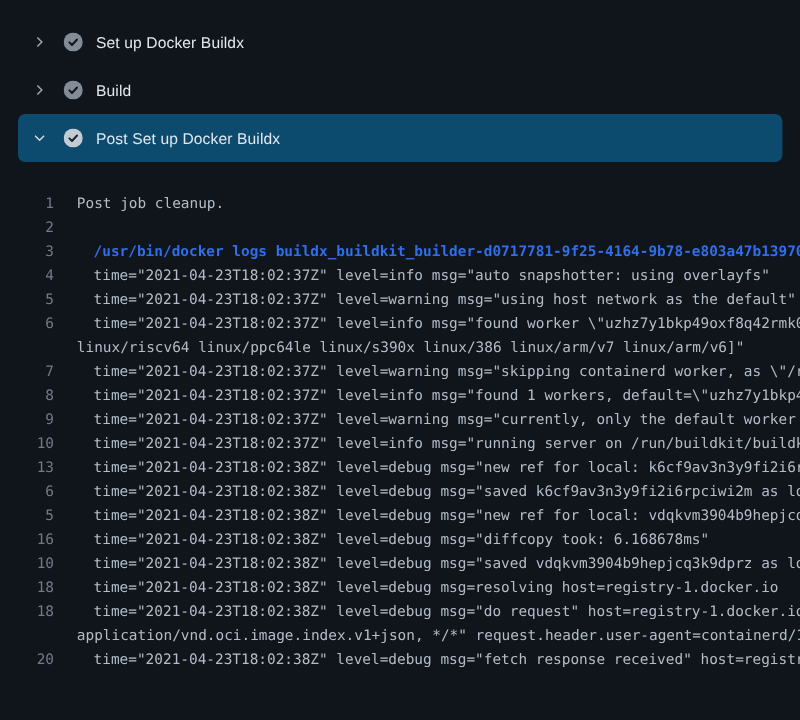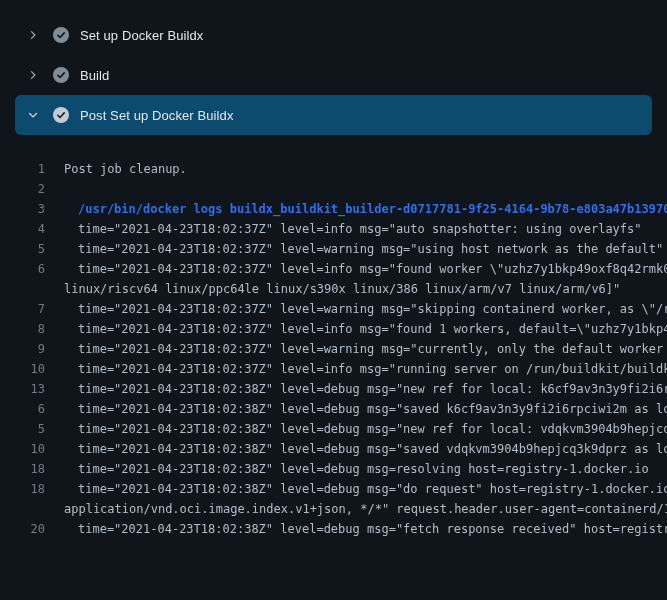--- a/index.html
+++ b/index.html
@@ -116,20 +116,21 @@
       <div class="log-row"><span class="ln">5</span><span class="lt i1">time="2021-04-23T18:02:37Z" level=warning msg="using host network as the default"</span></div>
       <div class="log-row"><span class="ln">6</span><span class="lt i1">time="2021-04-23T18:02:37Z" level=info msg="found worker \"uzhz7y1bkp49oxf8q42rmk0xj</span></div>
       <div class="log-row"><span class="ln"></span><span class="lt i0">linux/riscv64 linux/ppc64le linux/s390x linux/386 linux/arm/v7 linux/arm/v6]"</span></div>
       <div class="log-row"><span class="ln">7</span><span class="lt i1">time="2021-04-23T18:02:37Z" level=warning msg="skipping containerd worker, as \"/run</span></div>
       <div class="log-row"><span class="ln">8</span><span class="lt i1">time="2021-04-23T18:02:37Z" level=info msg="found 1 workers, default=\"uzhz7y1bkp49o</span></div>
       <div class="log-row"><span class="ln">9</span><span class="lt i1">time="2021-04-23T18:02:37Z" level=warning msg="currently, only the default worker ca</span></div>
       <div class="log-row"><span class="ln">10</span><span class="lt i1">time="2021-04-23T18:02:37Z" level=info msg="running server on /run/buildkit/buildkit</span></div>
       <div class="log-row"><span class="ln">13</span><span class="lt i1">time="2021-04-23T18:02:38Z" level=debug msg="new ref for local: k6cf9av3n3y9fi2i6rpc</span></div>
       <div class="log-row"><span class="ln">6</span><span class="lt i1">time="2021-04-23T18:02:38Z" level=debug msg="saved k6cf9av3n3y9fi2i6rpciwi2m as loca</span></div>
       <div class="log-row"><span class="ln">5</span><span class="lt i1">time="2021-04-23T18:02:38Z" level=debug msg="new ref for local: vdqkvm3904b9hepjcq3k</span></div>
+      <div class="log-row"><span class="ln">16</span><span class="lt i1">time="2021-04-23T18:02:38Z" level=debug msg="diffcopy took: 6.168678ms"</span></div>
       <div class="log-row"><span class="ln">10</span><span class="lt i1">time="2021-04-23T18:02:38Z" level=debug msg="saved vdqkvm3904b9hepjcq3k9dprz as loca</span></div>
       <div class="log-row"><span class="ln">18</span><span class="lt i1">time="2021-04-23T18:02:38Z" level=debug msg=resolving host=registry-1.docker.io</span></div>
       <div class="log-row"><span class="ln">18</span><span class="lt i1">time="2021-04-23T18:02:38Z" level=debug msg="do request" host=registry-1.docker.io r</span></div>
       <div class="log-row"><span class="ln"></span><span class="lt i0">application/vnd.oci.image.index.v1+json, */*" request.header.user-agent=containerd/1.4</span></div>
       <div class="log-row"><span class="ln">20</span><span class="lt i1">time="2021-04-23T18:02:38Z" level=debug msg="fetch response received" host=registry-</span></div>
     </div>
 
 </div>
 
 </body></html>

